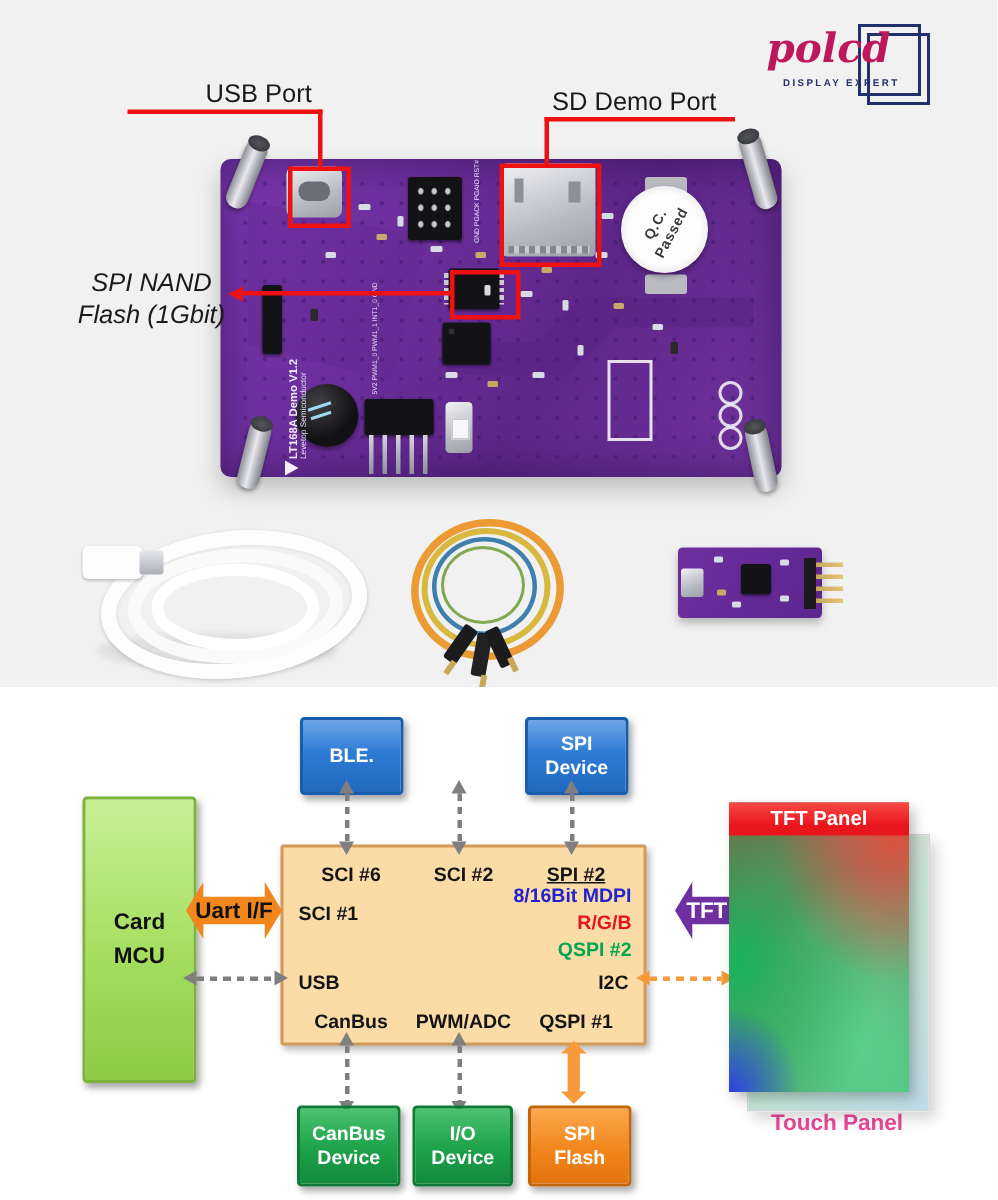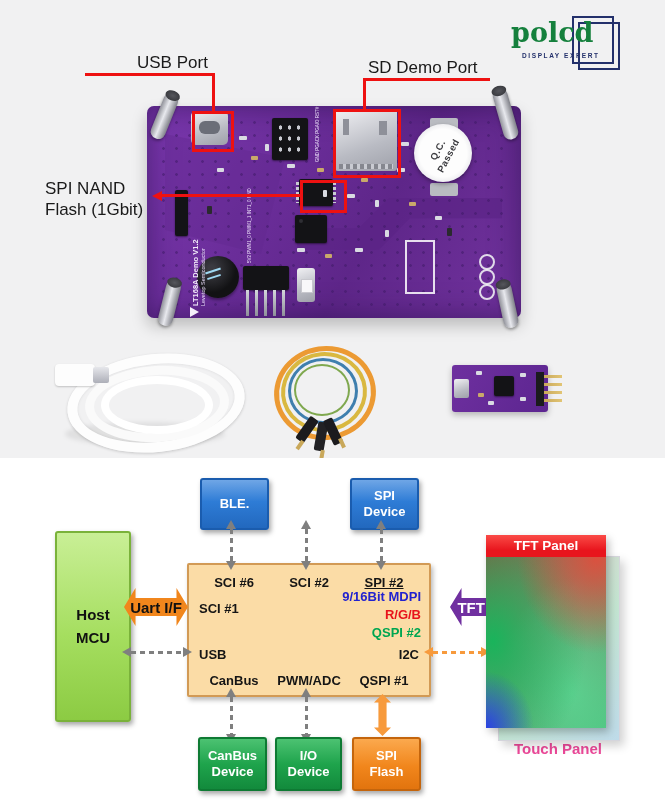--- a/index.html
+++ b/index.html
@@ -2,29 +2,29 @@
 <html><head>
 <meta charset="utf-8">
 <style>
   html,body{margin:0;padding:0;background:#fff;}
   .stage{position:relative;width:665px;height:800px;overflow:hidden;
          font-family:"Liberation Sans",sans-serif;background:#fff;}
   .abs{position:absolute;}
   
   .photo-sec{position:absolute;left:0;top:0;width:665px;height:458px;background:#F1F1F2;}
   .ann{position:absolute;font-size:17px;color:#1A1A1A;white-space:nowrap;}
-  .ann.center{white-space:pre-line;line-height:1.25;}
+  .ann.center{white-space:pre-line;text-align:center;line-height:1.25;font-style:italic;}
   .rl{position:absolute;background:#EE1111;}
   .rbox{position:absolute;border:3px solid #EE1111;}
   .tri-red{position:absolute;width:0;height:0;border:5px solid transparent;border-left:none;border-right:10px solid #EE1111;}
   
   .logo{position:absolute;left:505px;top:5px;width:155px;height:64px;}
   .logo .panel{position:absolute;width:38px;height:44px;border:2px solid #23306B;background:transparent;}
   .logo .wordmark{position:absolute;left:6px;top:12px;font-family:"DejaVu Serif",serif;
-       font-weight:bold;font-size:27px;color:#15803d;z-index:2;text-align:center;}
+       font-style:italic;font-weight:bold;font-size:27px;color:#be185d;z-index:2;text-align:center;}
   .logo .tagline{position:absolute;left:17px;top:47px;font-size:6.5px;font-weight:bold;
        letter-spacing:1.6px;color:#23306B;z-index:2;white-space:nowrap;}
   
   .board{position:absolute;left:147px;top:106px;width:374px;height:212px;border-radius:7px;
      background:linear-gradient(120deg,#7B38AF 0%,#6A2D99 35%,#5E2689 60%,#72339F 100%);
      box-shadow:0 8px 16px rgba(0,0,0,.22), inset 0 0 30px rgba(25,5,55,.5);}
   .vias{position:absolute;inset:10px;border-radius:5px;opacity:.5;
      background-image:radial-gradient(#3E1A66 1.1px,transparent 1.6px);background-size:13px 13px;}
   .trace{position:absolute;opacity:.65;}
   .chip{position:absolute;background:#131316;border-radius:2px;box-shadow:0 1px 2px rgba(0,0,0,.5);}
@@ -269,30 +269,30 @@
       <div class="abs" style="left:92px;top:36px;width:18px;height:3px;background:linear-gradient(90deg,#C9A85A,#E2C575);"></div>
     </div>
   </div>
 
   <div class="diagram">
 
     <div class="dev blue" style="left:200px;top:20px;width:65px;height:48px;">BLE.</div>
     <div class="dev blue" style="left:350px;top:20px;width:65px;height:48px;">SPI
 Device</div>
 
-    <div class="dev host" style="left:55px;top:73px;width:72px;height:187px;">Host
+    <div class="dev host" style="left:55px;top:73px;width:72px;height:187px;">Card
 MCU</div>
 
     <div class="center-block">
       <span class="port cx" style="left:45px;top:10px;">SCI #6</span>
       <span class="port cx" style="left:120px;top:10px;">SCI #2</span>
       <span class="port cx" style="left:195px;top:10px;text-decoration:underline;">SPI #2</span>
       <span class="port" style="left:10px;top:36px;">SCI #1</span>
       <span class="port" style="left:10px;top:82px;">USB</span>
-      <span class="port mdpi" style="right:8px;top:24px;">9/16Bit MDPI</span>
+      <span class="port mdpi" style="right:8px;top:24px;">8/16Bit MDPI</span>
       <span class="port rgb" style="right:8px;top:42px;">R/G/B</span>
       <span class="port qspi2" style="right:8px;top:60px;">QSPI #2</span>
       <span class="port" style="right:10px;top:82px;">I2C</span>
       <span class="port cx" style="left:45px;top:108px;">CanBus</span>
       <span class="port cx" style="left:120px;top:108px;">PWM/ADC</span>
       <span class="port cx" style="left:195px;top:108px;">QSPI #1</span>
     </div>
 
     <div class="arr varr" style="left:230px;top:71px;height:32px;">
         <i class="tri up"></i>

